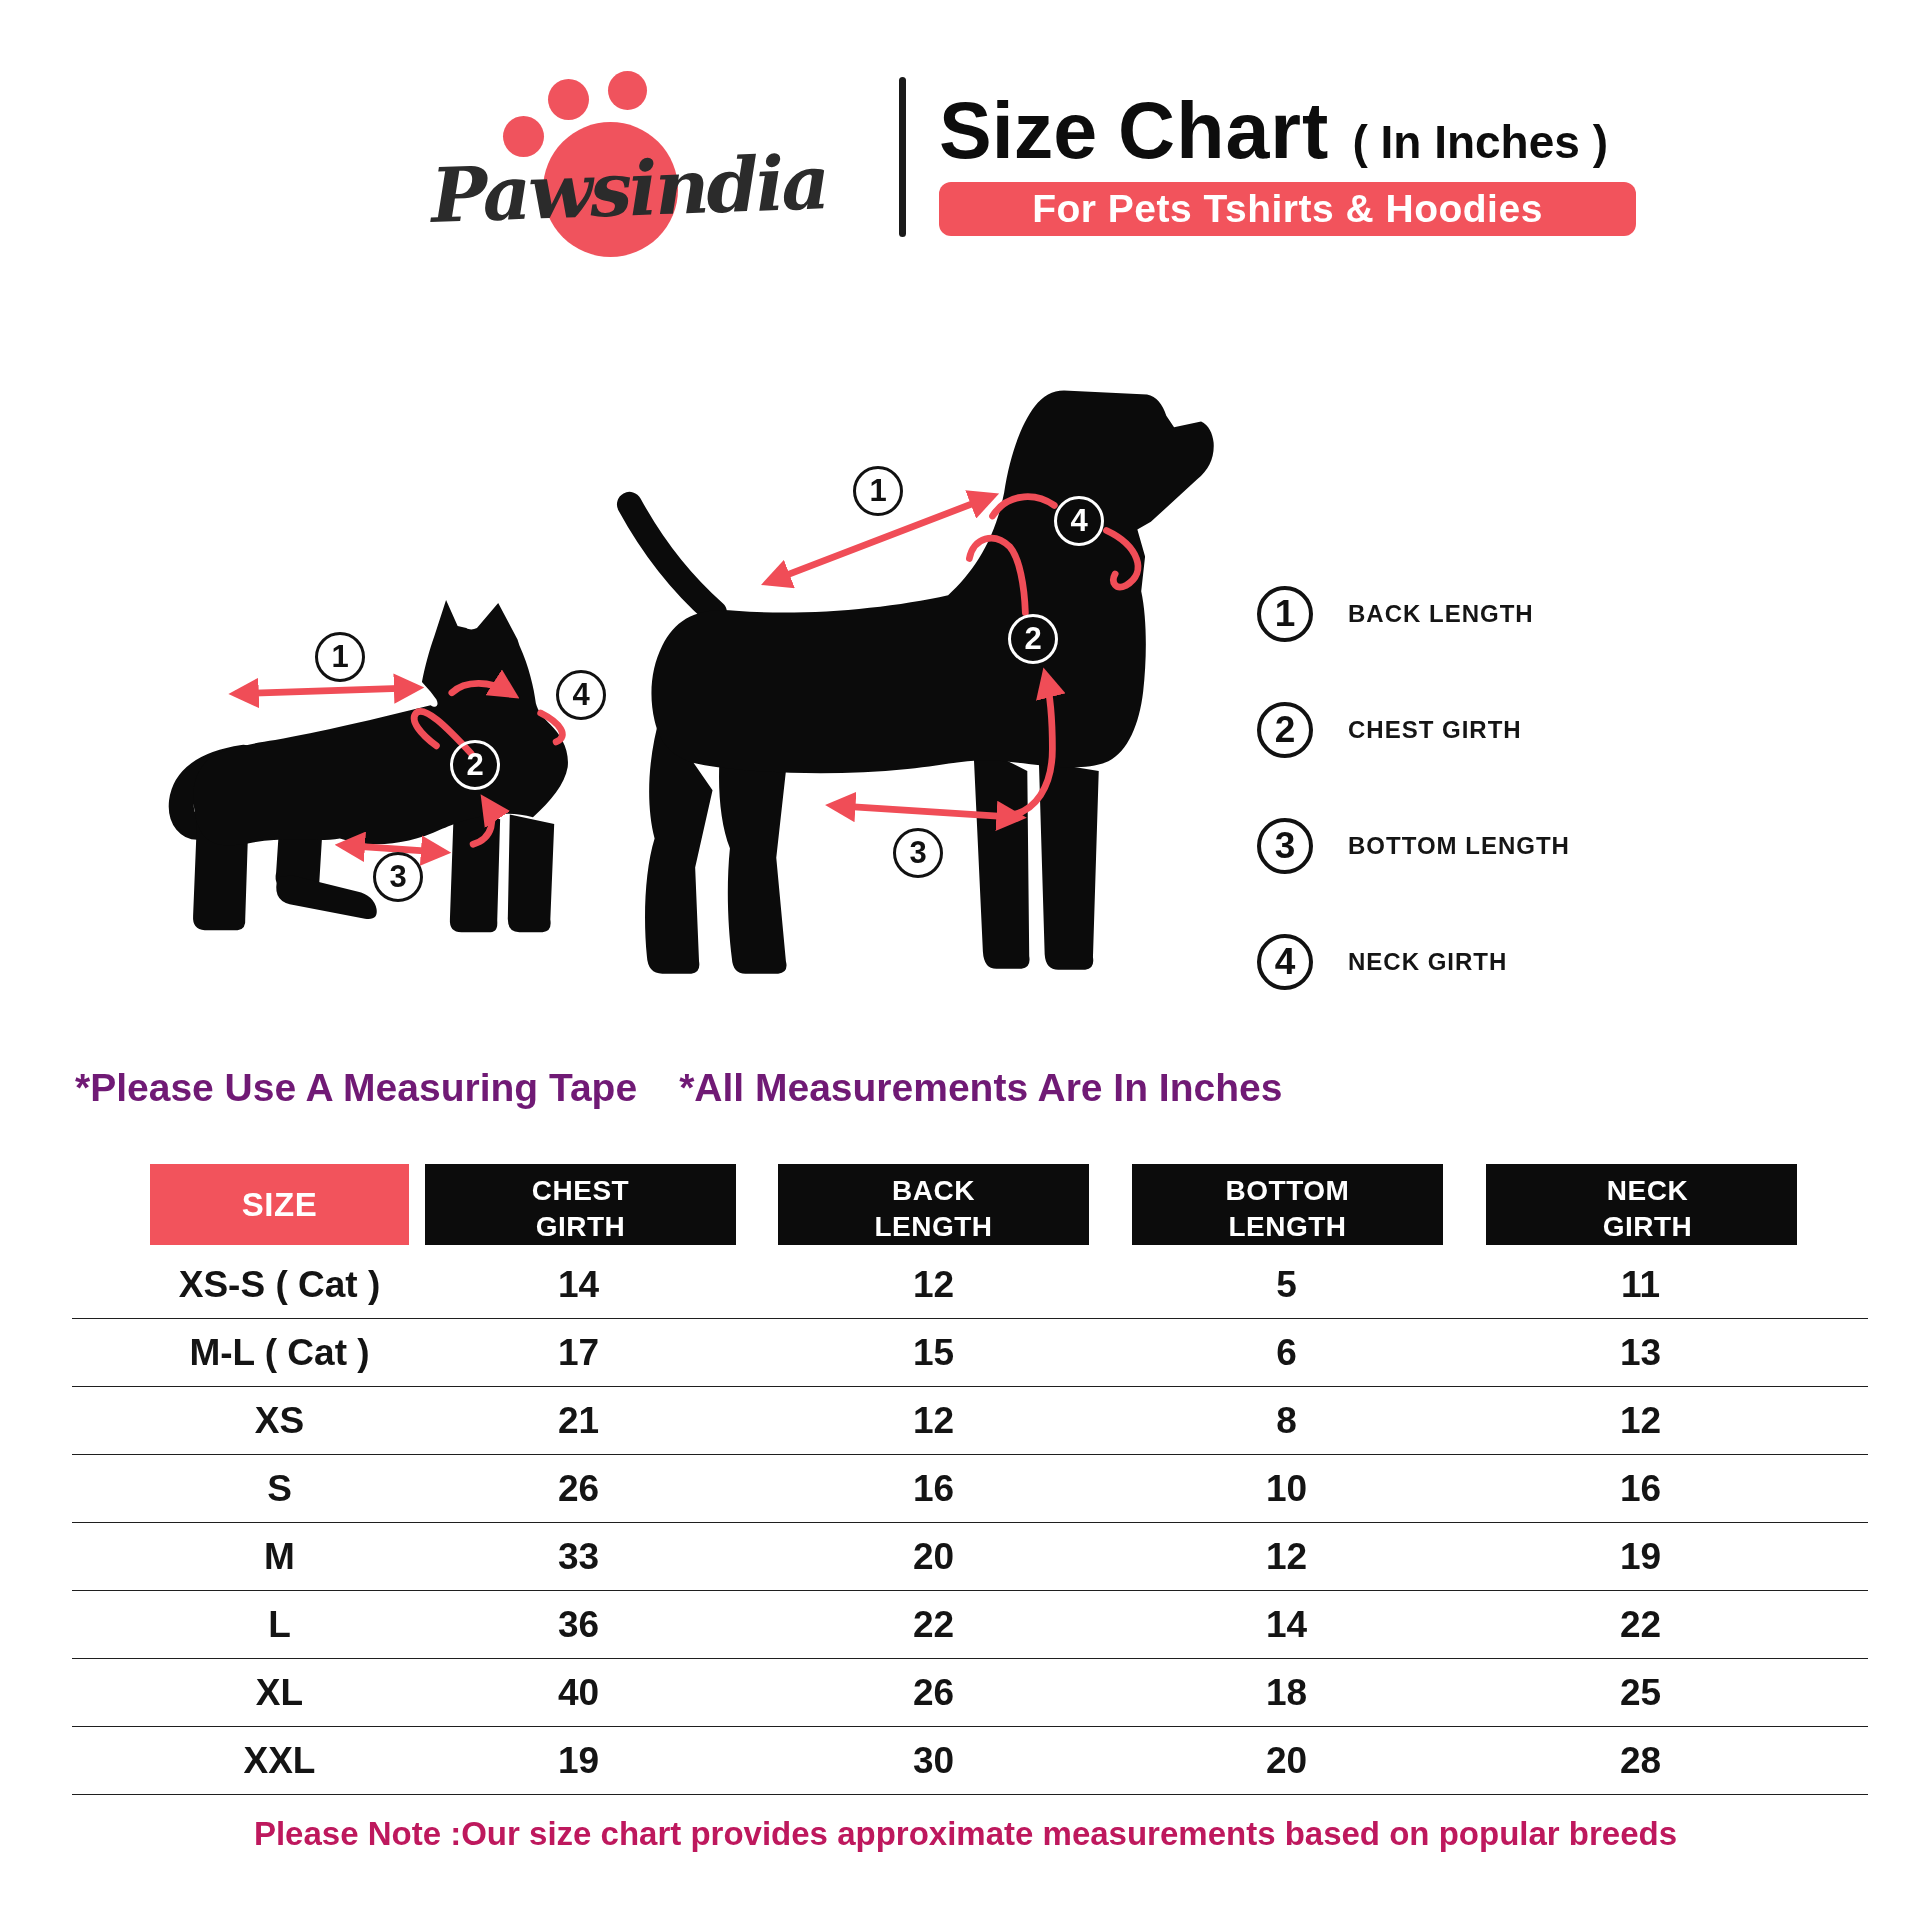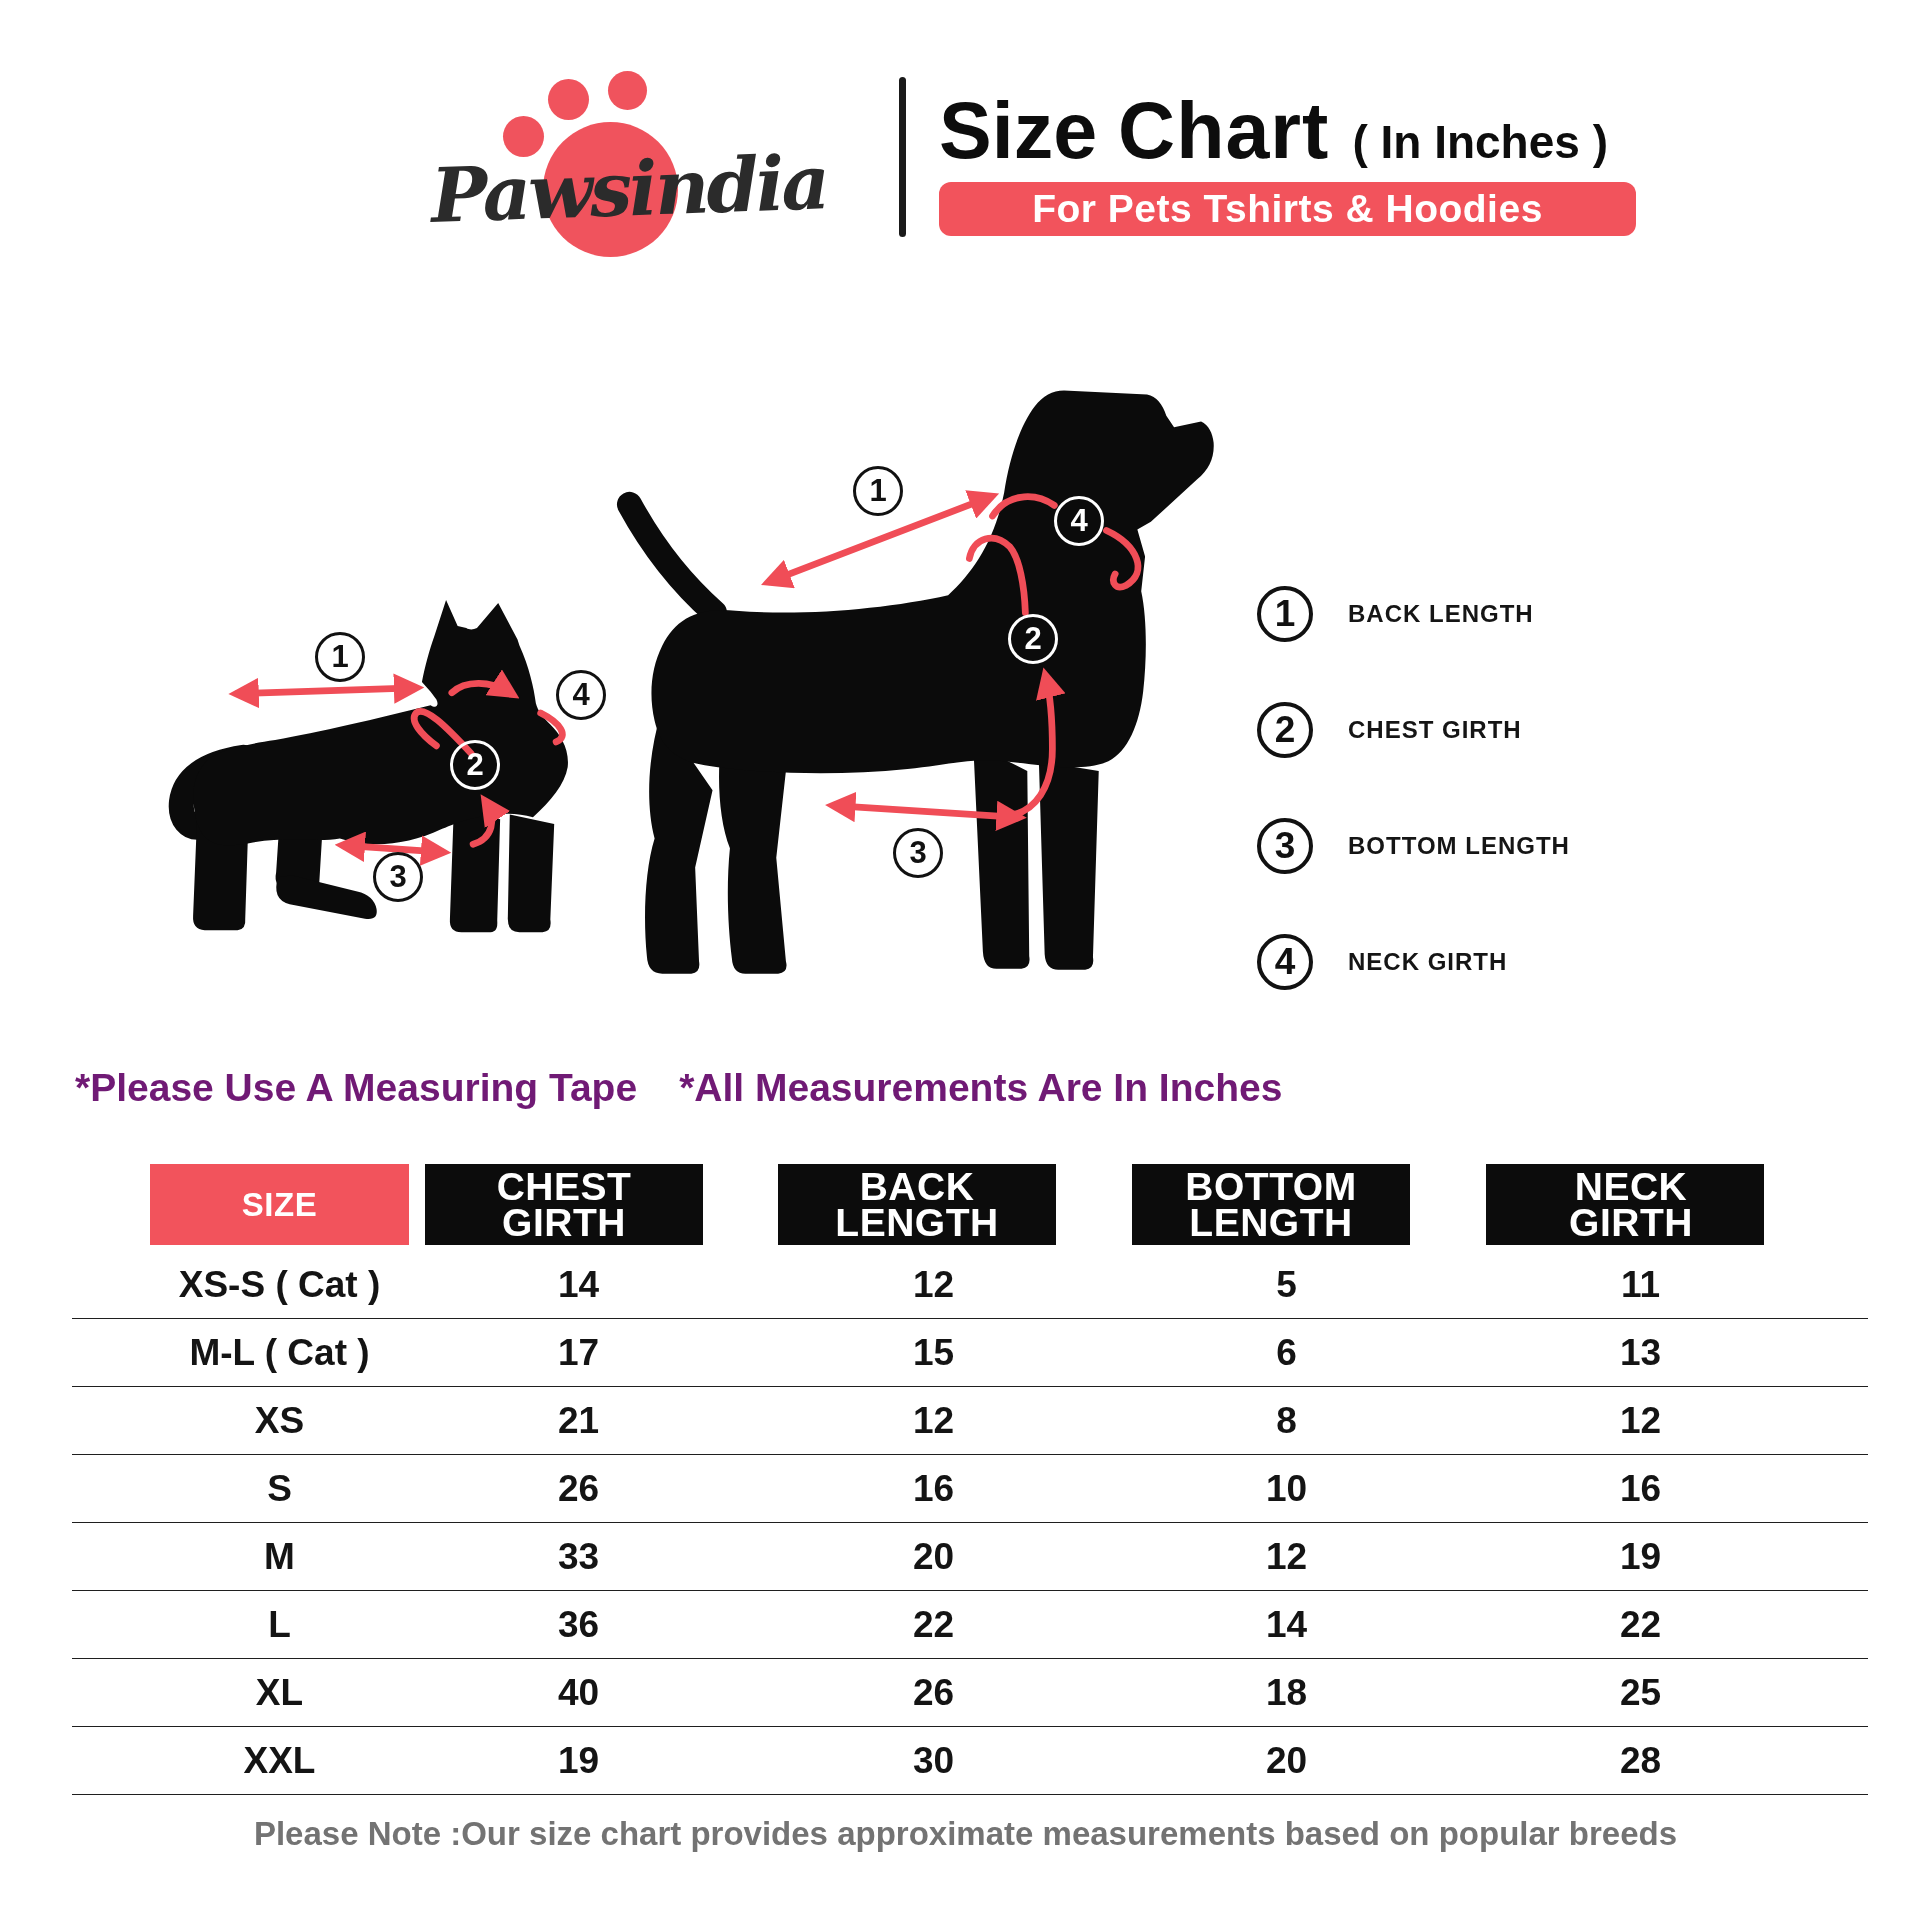--- a/index.html
+++ b/index.html
@@ -34,31 +34,31 @@
 
   
   .note-line{position:absolute;left:75px;top:1066px;font-size:39px;font-weight:700;color:#701a75;white-space:nowrap;}
   .note-line span{margin-right:42px;}
 
   
   .th-box{position:absolute;top:1164px;height:81px;box-sizing:border-box;color:#fff;
       display:flex;flex-direction:column;align-items:center;justify-content:center;
       font-weight:600;letter-spacing:0.5px;text-align:center;}
   .th-size{left:150px;width:259px;background:#F2535C;font-size:33px;}
-  .th-black{width:278px;background:#0c0c0c;font-size:39px;line-height:36px;}
+  .th-black{width:311px;background:#0c0c0c;font-size:28px;line-height:36px;justify-content:flex-end;}
   .th-chest{left:425px;} .th-back{left:778px;} .th-bottom{left:1132px;} .th-neck{left:1486px;padding-left:12px;}
 
   .tbody{position:absolute;left:72px;top:1251px;width:1796px;}
   .t-row{position:relative;height:67px;border-bottom:1.9px solid #1f1f1f;}
   .cell{position:absolute;top:50%;transform:translateY(-50%);width:309px;text-align:center;
         font-size:37px;font-weight:700;color:#141414;white-space:nowrap;}
   .c0{left:53px;} .c1{left:352px;} .c2{left:707px;} .c3{left:1060px;} .c4{left:1414px;}
 
   
-  .foot{position:absolute;left:0;width:1931px;text-align:center;font-size:33px;font-weight:700;color:#737373;}
+  .foot{position:absolute;left:0;width:1931px;text-align:center;font-size:33px;font-weight:700;color:#be185d;}
   .foot1{top:1815px;} .foot2{top:1854px;}
 </style>
 </head>
 <body>
 
 <div class="page">
 
   <div>
     <div class="paw-circle" style="left:543px;top:122px;width:135px;height:135px;"></div>
     <div class="paw-circle" style="left:503px;top:116px;width:41px;height:41px;"></div>

